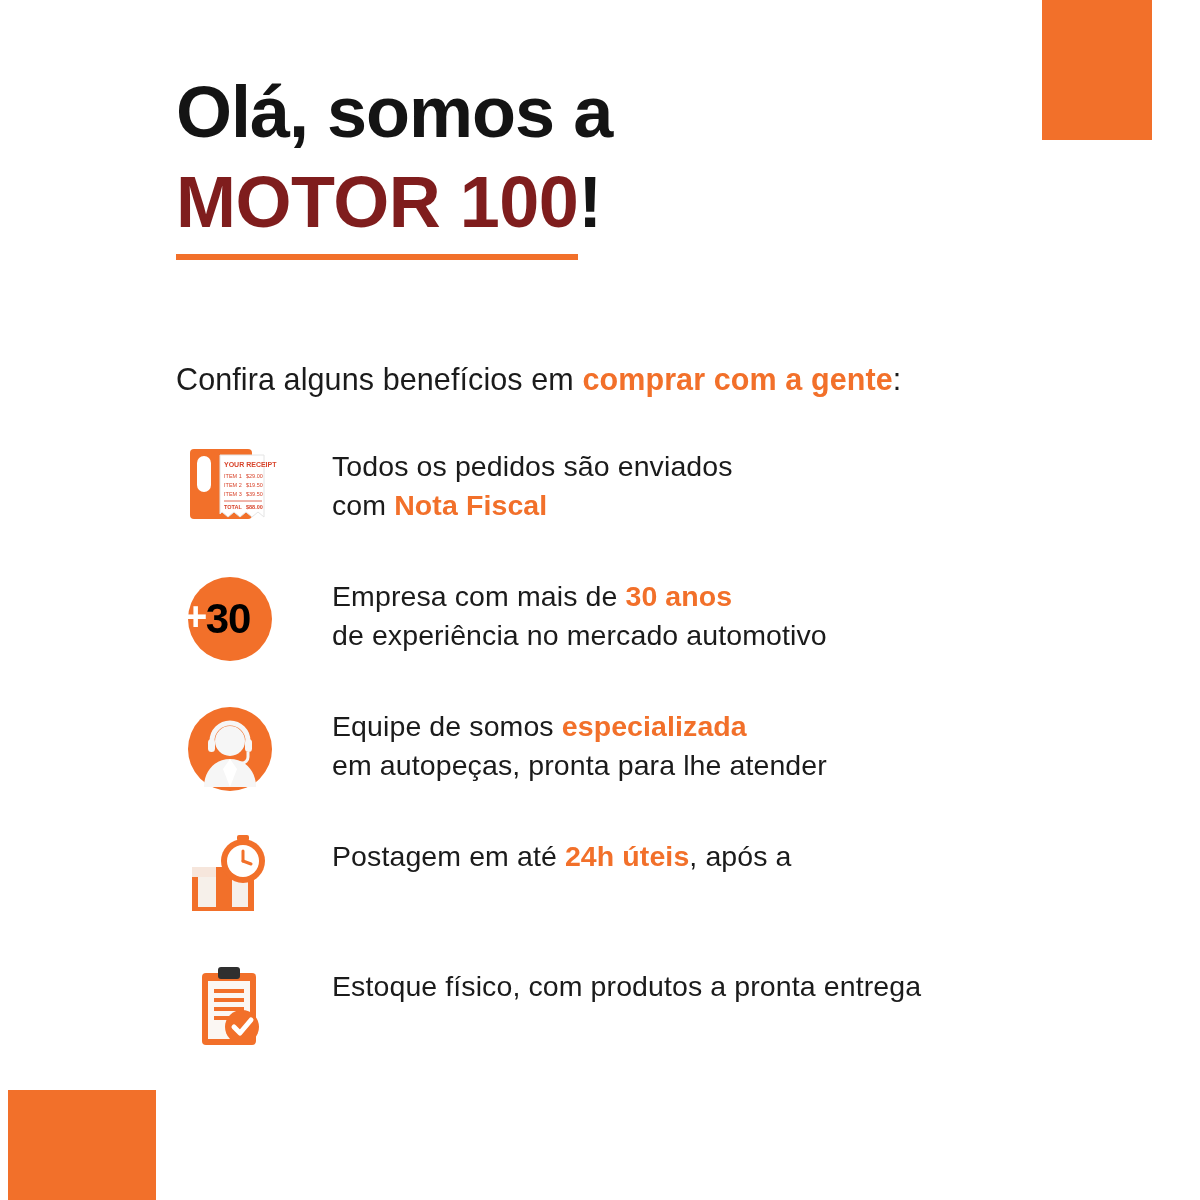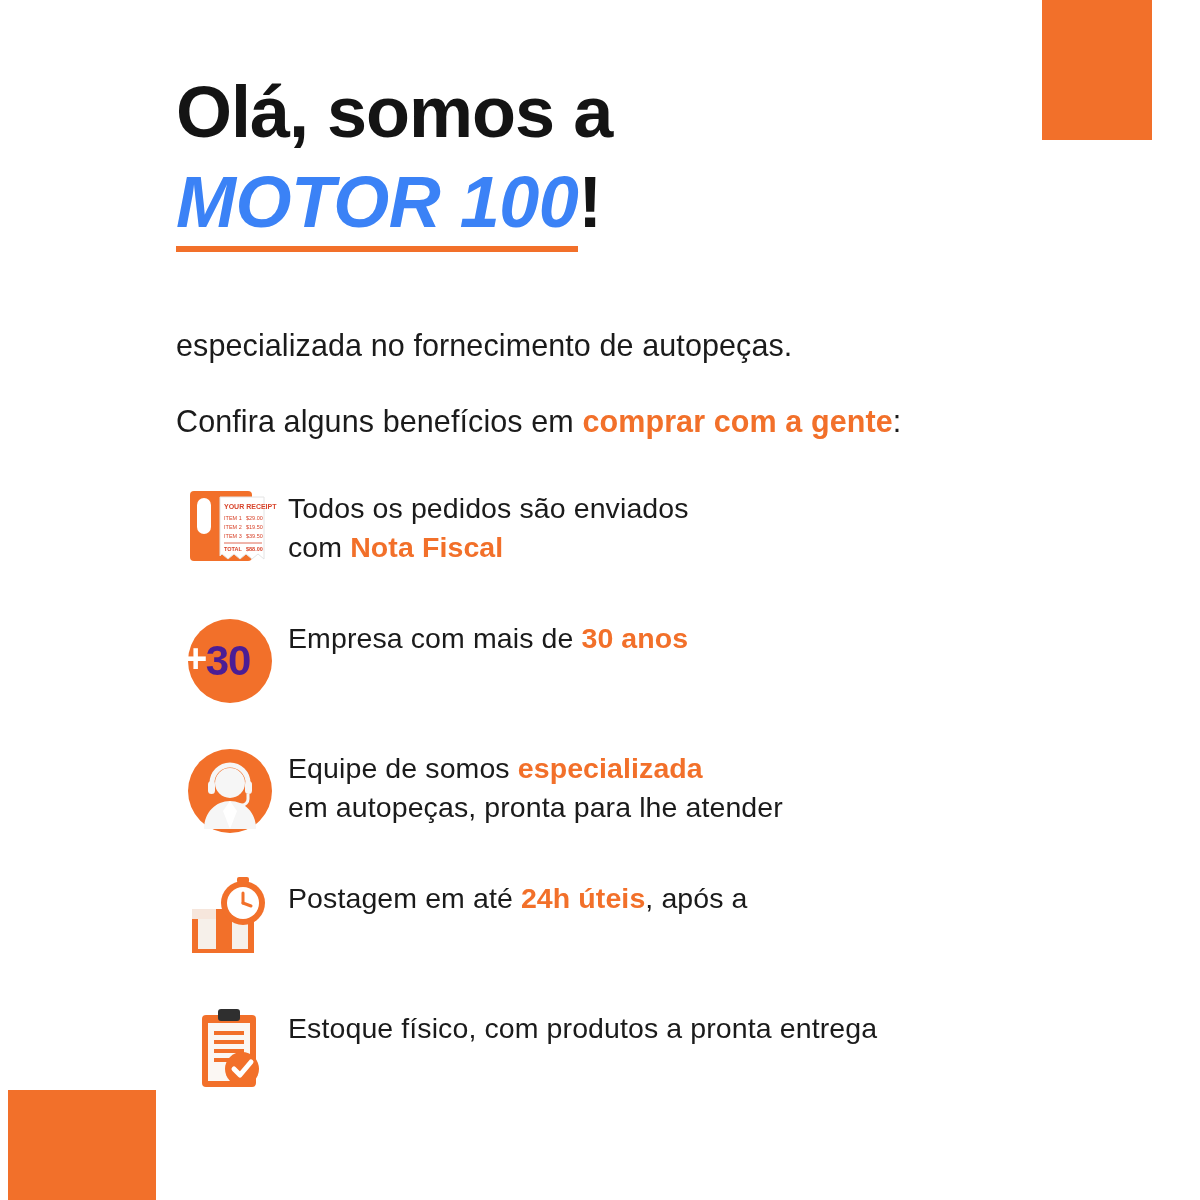--- a/index.html
+++ b/index.html
@@ -59,24 +59,23 @@
   }
   .headline-2 {
     font-size: 72px;
     font-weight: bold;
     color: #141414;
     line-height: 1.0;
     letter-spacing: -0.5px;
     margin: 18px 0 0 0;
   }
   .brand {
-    color: #3b82f6;
+    color: #7f1d1d;
     border-bottom: 6px solid #f2702a;
-    padding-bottom: 4px;
-    font-style: italic;
+    padding-bottom: 12px;
   }
   .excl {
     color: #141414;
   }
 
   .intro {
     margin-top: 44px;
     font-size: 30.5px;
     color: #1b1b1b;
     line-height: 1.38;
@@ -94,20 +93,21 @@
     font-weight: bold;
   }
 
   .benefits {
     margin-top: 44px;
   }
   .benefit {
     display: flex;
     align-items: flex-start;
     margin-bottom: 34px;
+    gap: 44px;
   }
   .benefit:last-child {
     margin-bottom: 0;
   }
   .icon-slot {
     width: 108px;
     min-width: 108px;
     height: 96px;
     display: flex;
     align-items: center;
@@ -131,21 +131,21 @@
     width: 84px;
     height: 84px;
     border-radius: 50%;
     background: #f2702a;
     display: flex;
     align-items: center;
     justify-content: center;
     position: relative;
   }
   .badge-30 {
-    color: #4c1d95;
+    color: #000000;
     font-size: 42px;
     font-weight: bold;
     letter-spacing: -1px;
     line-height: 1;
     transform: translateX(-2px);
   }
   .badge-plus {
     position: absolute;
     left: -4px;
     top: 50%;
@@ -169,21 +169,20 @@
 
     <h1 class="headline">
       <span>Olá, somos a</span>
     </h1>
     <h1 class="headline-2">
       <span class="brand">MOTOR 100</span><span class="excl">!</span>
     </h1>
 
     <p class="intro">
       <br>
-      <span>especializada no fornecimento de autopeças.</span>
     </p>
 
     <p class="benefits-lead">
       <span>Confira alguns benefícios em </span><span class="hl">comprar com a gente</span><span>:</span>
     </p>
 
     <div class="benefits">
 
       <div class="benefit">
         <div class="icon-slot">
@@ -211,20 +210,21 @@
 
       <div class="benefit">
         <div class="icon-slot">
           <div class="circle">
             <span class="badge-plus">+</span>
             <span class="badge-30">30</span>
           </div>
         </div>
         <div class="benefit-text">
           <span>Empresa com mais de </span><span class="hl">30 anos</span><br>
+          <span>de experiência no mercado automotivo</span>
         </div>
       </div>
 
       <div class="benefit">
         <div class="icon-slot">
           <svg width="92" height="92" viewBox="0 0 92 92" aria-hidden="true">
             <circle cx="46" cy="46" r="42" fill="#f2702a"></circle>
             <circle cx="46" cy="38" r="15" fill="#f6f6f6"></circle>
             <path d="M20 84 c0 -17 12 -28 26 -28 s26 11 26 28 z" fill="#f6f6f6"></path>
             <path d="M46 56 l-7 10 l7 18 l7 -18 z" fill="#ffffff"></path>

